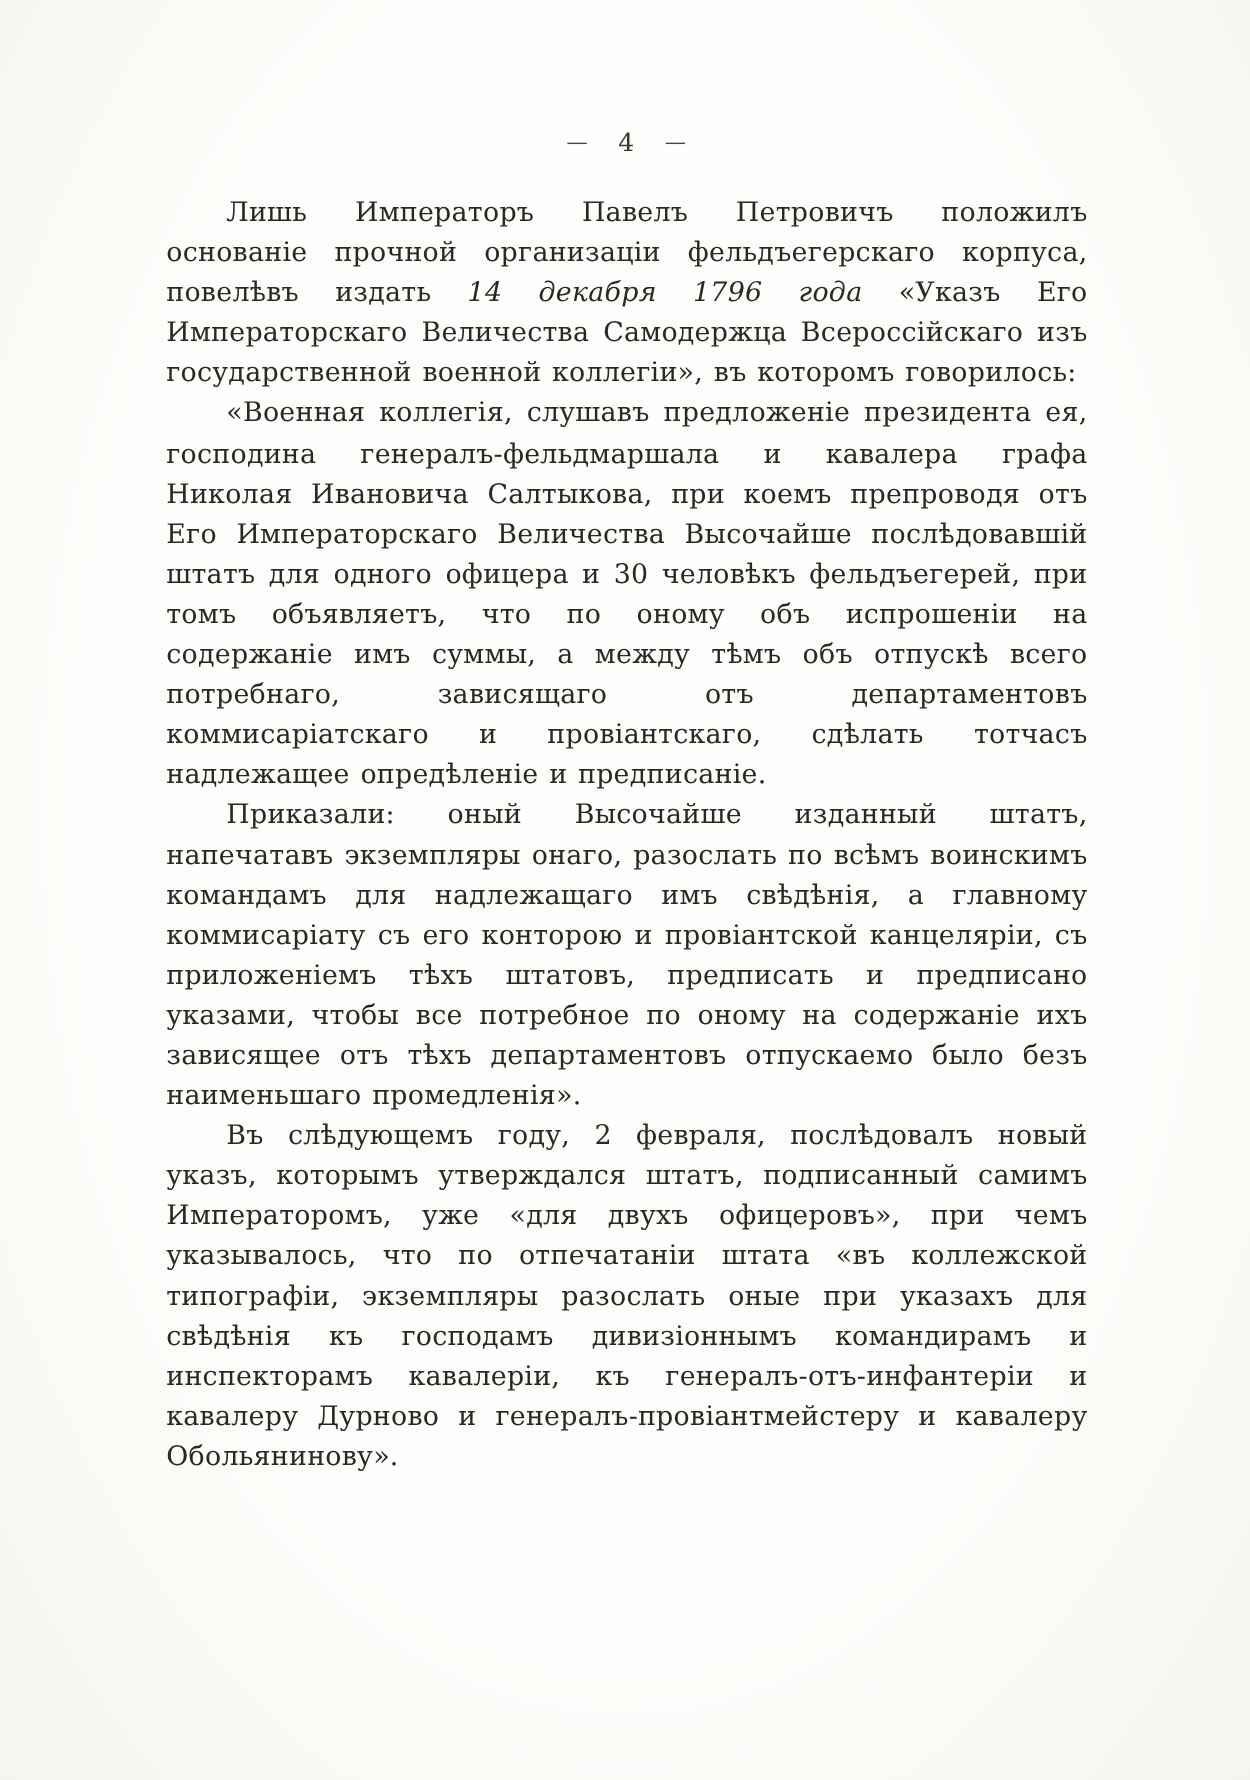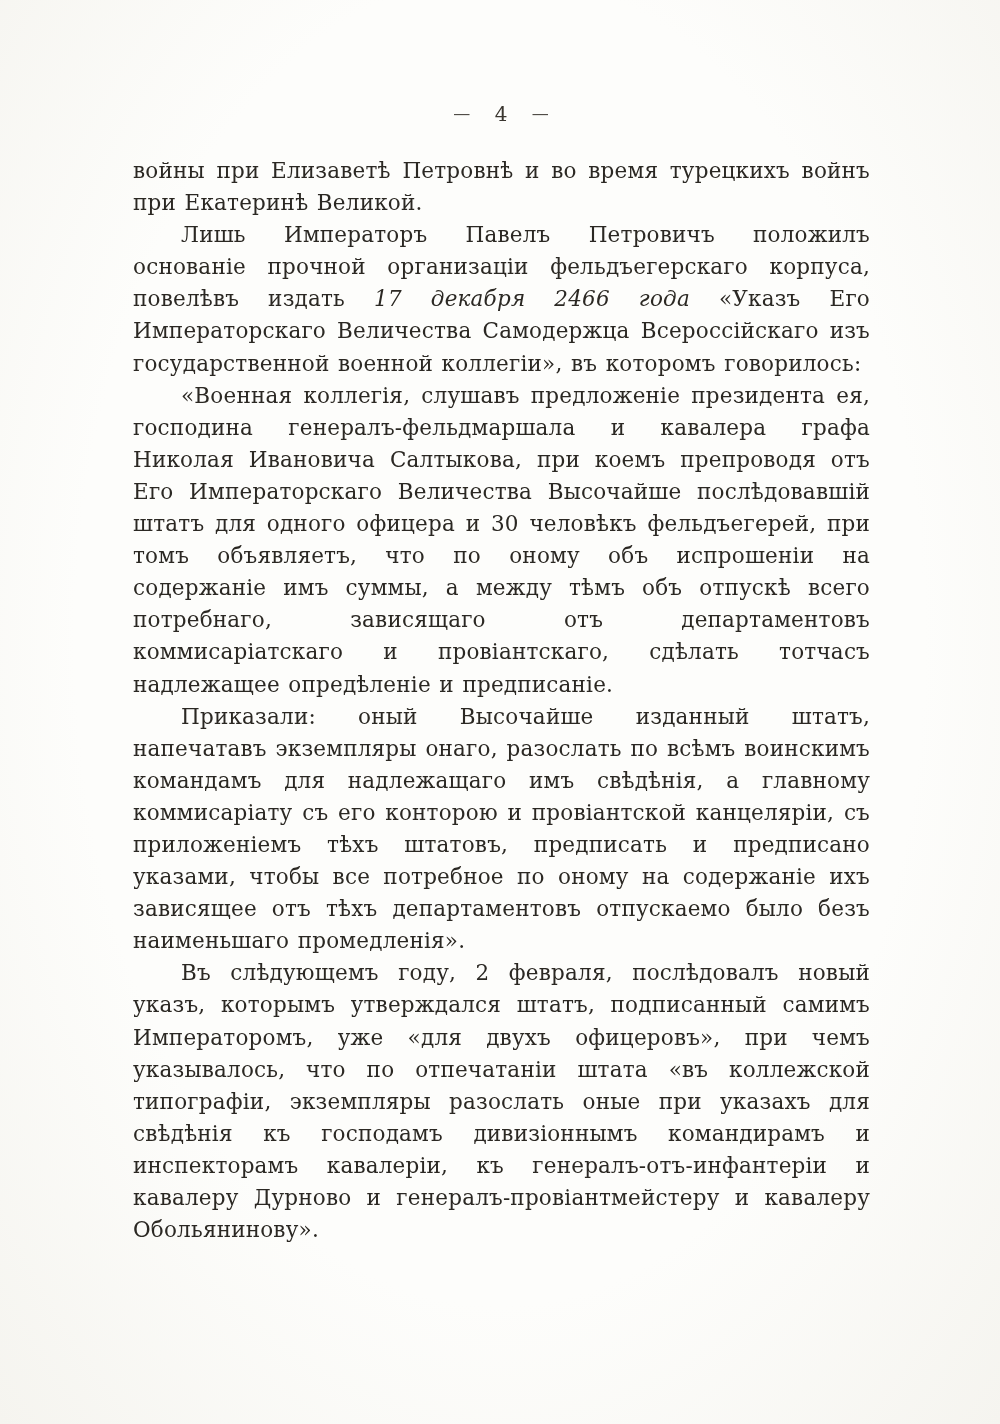--- a/index.html
+++ b/index.html
@@ -46,19 +46,18 @@
 </head>
 <body>
 
 <div class="page">
   <div class="page-header">
     <span class="dash">—</span>
     <span class="num">4</span>
     <span class="dash">—</span>
   </div>
   <div class="text-block">
-      <p class="para"><span class="normal">войны при Елизаветѣ Петровнѣ и во время турецкихъ войнъ при Екатеринѣ Великой.</span></p>
-      <p class="para indent"><span class="normal">Лишь Императоръ Павелъ Петровичъ положилъ основаніе прочной организаціи фельдъегерскаго корпуса, повелѣвъ издать </span><span class="italic">17 декабря 2466 года</span><span class="normal"> «Указъ Его Императорскаго Величества Самодержца Всероссійскаго изъ государственной военной коллегіи», въ которомъ говорилось:</span></p>
+      <p class="para indent"><span class="normal">Лишь Императоръ Павелъ Петровичъ положилъ основаніе прочной организаціи фельдъегерскаго корпуса, повелѣвъ издать </span><span class="italic">14 декабря 1796 года</span><span class="normal"> «Указъ Его Императорскаго Величества Самодержца Всероссійскаго изъ государственной военной коллегіи», въ которомъ говорилось:</span></p>
       <p class="para indent"><span class="normal">«Военная коллегія, слушавъ предложеніе президента ея, господина генералъ-фельдмаршала и кавалера графа Николая Ивановича Салтыкова, при коемъ препроводя отъ Его Императорскаго Величества Высочайше послѣдовавшій штатъ для одного офицера и 30 человѣкъ фельдъегерей, при томъ объявляетъ, что по оному объ испрошеніи на содержаніе имъ суммы, а между тѣмъ объ отпускѣ всего потребнаго, зависящаго отъ департаментовъ коммисаріатскаго и провіантскаго, сдѣлать тотчасъ надлежащее опредѣленіе и предписаніе.</span></p>
       <p class="para indent"><span class="normal">Приказали: оный Высочайше изданный штатъ, напечатавъ экземпляры онаго, разослать по всѣмъ воинскимъ командамъ для надлежащаго имъ свѣдѣнія, а главному коммисаріату съ его конторою и провіантской канцеляріи, съ приложеніемъ тѣхъ штатовъ, предписать и предписано указами, чтобы все потребное по оному на содержаніе ихъ зависящее отъ тѣхъ департаментовъ отпускаемо было безъ наименьшаго промедленія».</span></p>
       <p class="para indent"><span class="normal">Въ слѣдующемъ году, 2 февраля, послѣдовалъ новый указъ, которымъ утверждался штатъ, подписанный самимъ Императоромъ, уже «для двухъ офицеровъ», при чемъ указывалось, что по отпечатаніи штата «въ коллежской типографіи, экземпляры разослать оные при указахъ для свѣдѣнія къ господамъ дивизіоннымъ командирамъ и инспекторамъ кавалеріи, къ генералъ-отъ-инфантеріи и кавалеру Дурново и генералъ-провіантмейстеру и кавалеру Обольянинову».</span></p>
     </div>
 </div>
 
 </body></html>

